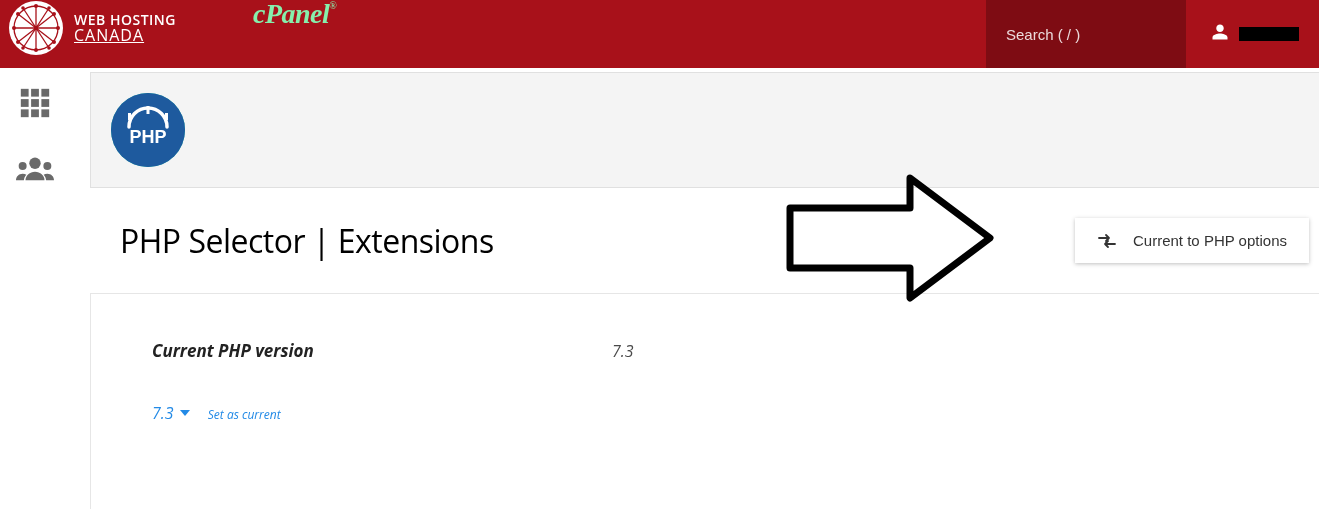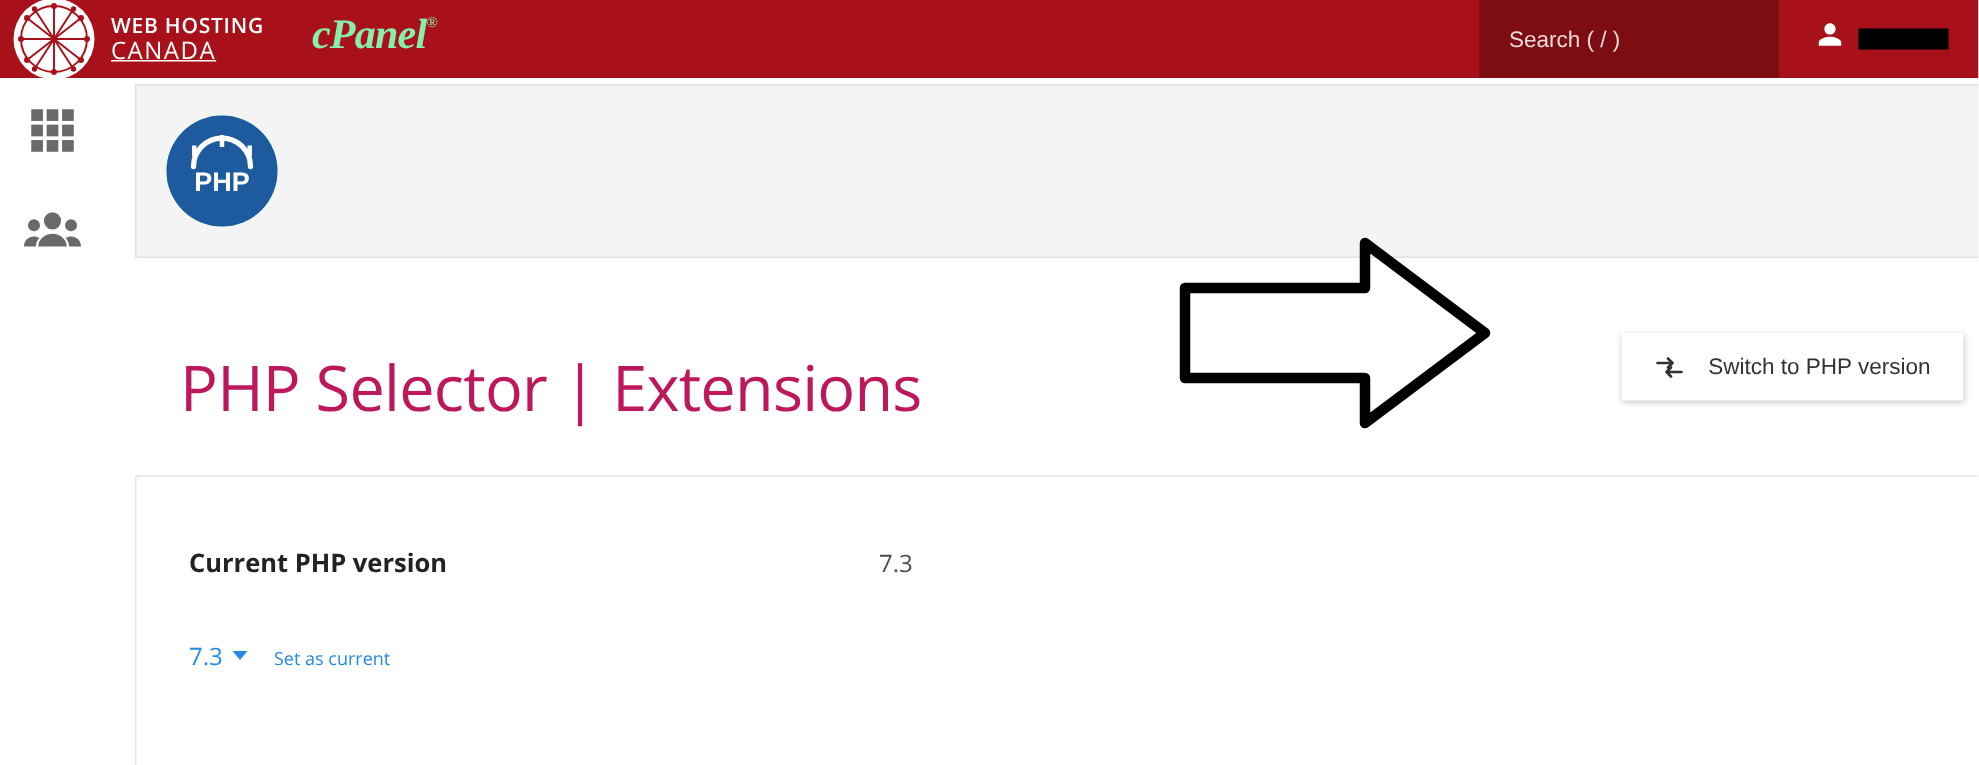--- a/index.html
+++ b/index.html
@@ -9,25 +9,26 @@
     }
     body {
       font-family: -apple-system, BlinkMacSystemFont, "Segoe UI", "Open Sans", Helvetica, Arial, sans-serif;
       background: #fff;
       width: 1319px;
       height: 510px;
       overflow: hidden;
     }
     .header {
       background: #a8111a;
-      height: 52px;
-      display: flex;
-      align-items: center;
+      height: 68px;
+      display: flex;
+      align-items: flex-start;
       padding: 0 0 0 8px;
       position: relative;
+      gap: 45px;
     }
     .logo-whc {
       display: flex;
       align-items: center;
       gap: 10px;
     }
     .whc-globe {
       width: 56px;
       height: 56px;
     }
@@ -143,25 +144,24 @@
       justify-content: center;
       position: relative;
     }
     .title-row {
       display: flex;
       align-items: center;
       padding: 30px 10px 30px 30px;
       position: relative;
     }
     .page-title {
-      font-size: 42px;
+      font-size: 32px;
       font-weight: 400;
-      color: #be185d;
+      color: #000000;
       letter-spacing: -0.5px;
-      margin-top: 28px;
     }
     .big-arrow {
       position: absolute;
       left: 690px;
       top: -20px;
     }
     .switch-btn {
       margin-left: auto;
       background: #fff;
       border: none;
@@ -174,21 +174,22 @@
       gap: 16px;
       cursor: pointer;
       position: relative;
       z-index: 2;
     }
     .content-card {
       background: #fff;
       border: 1px solid #e6e6e6;
       border-right: none;
       border-bottom: none;
-      padding: 45px 35px;
+      padding: 45px 61px;
+      font-style: italic;
     }
     .info-row {
       display: flex;
       align-items: center;
       margin-bottom: 40px;
     }
     .info-label {
       width: 460px;
       font-weight: 700;
       font-size: 17px;
@@ -321,21 +322,21 @@
 
       <svg class="big-arrow" width="220" height="140" viewBox="0 0 220 140">
         <path d="M 10 40 L 130 40 L 130 10 L 210 70 L 130 130 L 130 100 L 10 100 Z" fill="none" stroke="#000" stroke-width="7" stroke-linejoin="round"></path>
       </svg>
 
       <button class="switch-btn">
         <svg width="20" height="16" viewBox="0 0 20 16">
           <path d="M 2 5 L 12 5 M 9 2 L 12 5 L 9 8" stroke="#333" stroke-width="1.8" fill="none" stroke-linecap="round" stroke-linejoin="round"></path>
           <path d="M 18 11 L 8 11 M 11 8 L 8 11 L 11 14" stroke="#333" stroke-width="1.8" fill="none" stroke-linecap="round" stroke-linejoin="round"></path>
         </svg>
-        <span>Switch to PHP version</span>
+        <span>Current to PHP options</span>
       </button>
     </div>
 
     <div class="content-card">
       <div class="info-row">
         <div class="info-label">Current PHP version</div>
         <div class="info-value">7.3</div>
       </div>
       <div class="info-row">
         <div>

